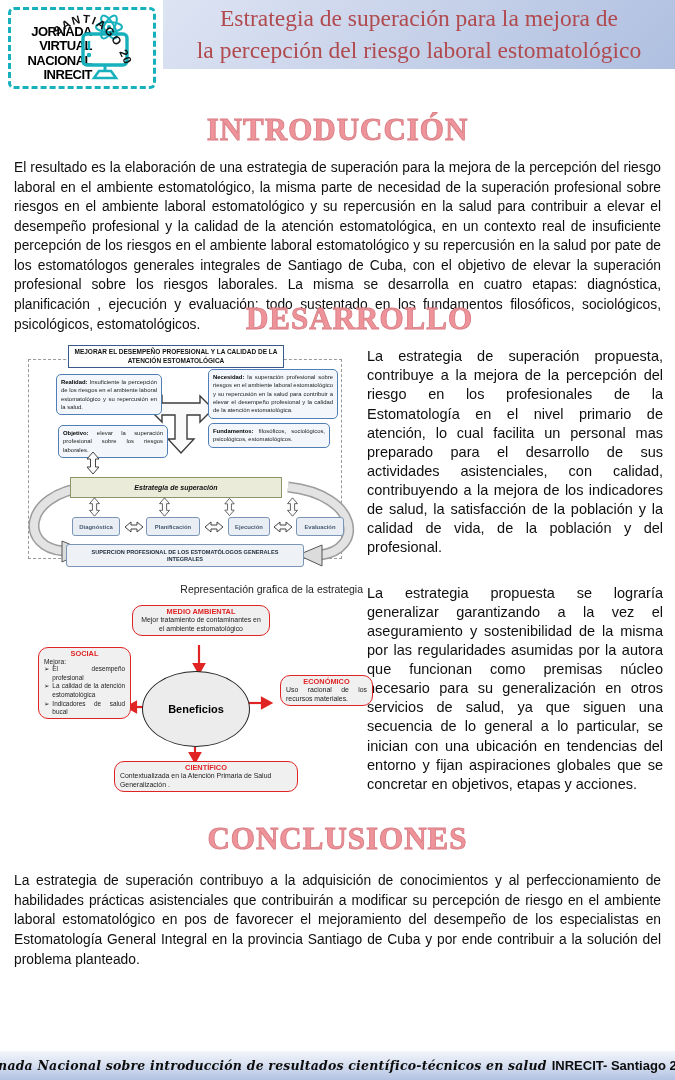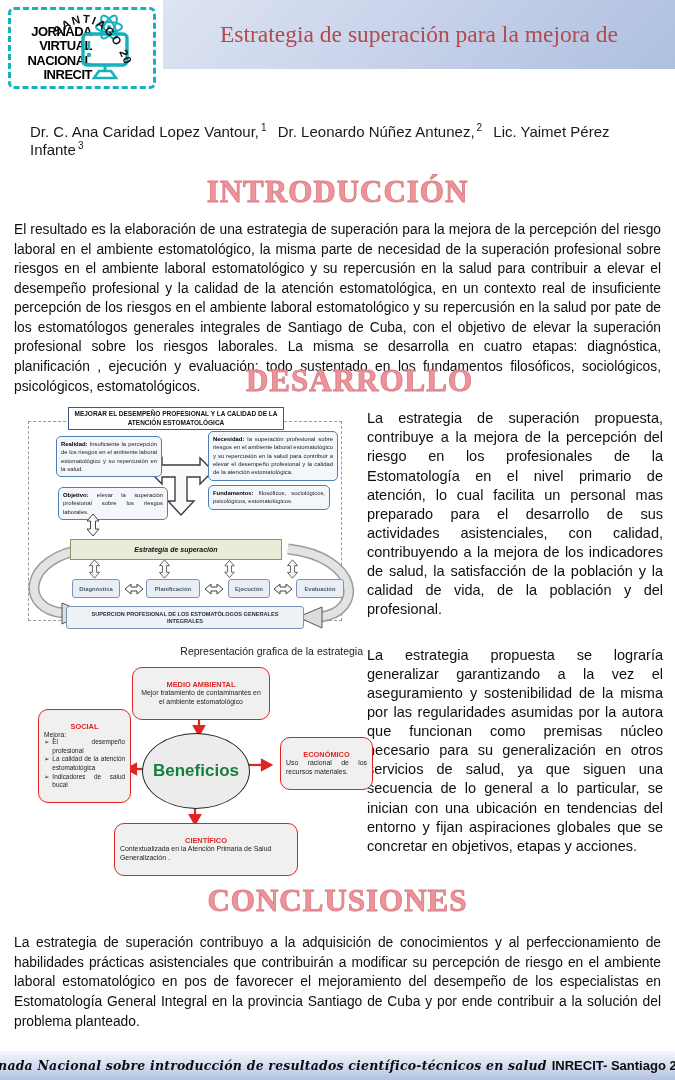--- a/index.html
+++ b/index.html
@@ -98,38 +98,38 @@
     display:flex; align-items:center; justify-content:center; text-align:center;
     font-size:5.6px; font-weight:bold; color:#1c2b3a; line-height:1.2; padding:0 6px;
   }
   .f1-curves { position:absolute; left:0; top:0; z-index:1; }
   .fig1-caption { width:335px; margin:6px 0 0 28px; text-align:right; font-size:10.5px; color:#222; }
 
   
   .fig2 { position:relative; width:345px; height:212px; margin:8px 0 0 22px; }
   .f2-box {
     position:absolute; border:1.8px solid #e02424; border-radius:10px; background:#f0f0f0;
-    padding:12px 5px; text-align:center; z-index:2;
+    padding:1px 5px; text-align:center; z-index:2;
   }
   .f2-title { font-size:7.4px; font-weight:bold; color:#e02424; }
   .f2-text { font-size:6.9px; color:#222; line-height:1.3; }
   .f2-medio    { left:110px; top:2px;  width:138px; }
   .f2-social   { left:16px;  top:44px; width:93px; text-align:left; }
   .f2-economico{ left:258px; top:72px; width:93px; }
   .f2-cientifico{ left:92px; top:158px; width:184px; text-align:left; }
   .f2-social .f2-title, .f2-cientifico .f2-title { text-align:center; }
   .f2-lead { font-size:6.6px; color:#222; }
   .f2-item { display:flex; font-size:6.4px; color:#222; line-height:1.35; text-align:justify; }
   .f2-item .bl { flex:none; margin-right:3px; }
   .f2-ellipse {
     position:absolute; left:120px; top:68px; width:108px; height:76px; z-index:2;
     border:1.6px solid #222; border-radius:50%; background:#ececec;
     display:flex; align-items:center; justify-content:center;
   }
-  .f2-center { font-size:17px; font-weight:bold; color:#15803d; }
+  .f2-center { font-size:11px; font-weight:bold; color:#000000; }
   .f2-arrows { position:absolute; left:0; top:0; z-index:1; }
 
   
   .footer {
     position:absolute; left:0; right:0; bottom:0; height:31px;
     background:linear-gradient(180deg,#f3f6fb 0%, #d8e1f1 45%, #b2c2e2 100%);
     border-top:2px solid #fff;
     display:flex; align-items:center; justify-content:center; white-space:pre;
   }
   .footer .script {
@@ -142,20 +142,21 @@
 </style>
 </head>
 <body>
 
 <div class="page">
 
   <div class="header">
     <div class="title-panel">
       <div class="poster-title">
         <div>Estrategia de superación para la mejora de</div>
+        <div>la percepción del riesgo laboral estomatológico</div>
       </div>
     </div>
     <div class="logo">
       <div class="logo-lines">
         <div>JORNADA</div>
         <div>VIRTUAL</div>
         <div>NACIONAL</div>
         <div>INRECIT</div>
       </div>
       <svg class="logo-svg" width="142" height="78" viewBox="0 0 142 78">
@@ -173,25 +174,20 @@
           <circle cx="98" cy="17" r="2" fill="#17b1bd" stroke="none"></circle>
         </g>
         <path id="stampArc" d="M 46 26 Q 88 -12 116 60" fill="none"></path>
         <text font-size="11.5" font-weight="bold" fill="#101010" letter-spacing="1.6" font-family="Liberation Sans, sans-serif">
           <textPath href="#stampArc">SANTIAGO 2024</textPath>
         </text>
       </svg>
     </div>
   </div>
 
-  <div class="authors">
-    <span class="name">Dr. C.  Ana Caridad Lopez Vantour,</span><sup>1</sup>
-    <span class="name">Dr. Leonardo Núñez Antunez,</span><sup>2</sup>
-    <span class="name">Lic. Yaimet Pérez Infante</span><sup>3</sup>
-  </div>
 
   <h2 class="sec-heading h-intro">INTRODUCCIÓN</h2>
   <p class="body-text">El resultado es la elaboración de una  estrategia  de superación para la mejora de la percepción del riesgo laboral en el ambiente estomatológico, la misma parte de necesidad de la superación profesional sobre riesgos en el ambiente laboral estomatológico y su repercusión en la salud para contribuir a elevar el desempeño profesional y la calidad de la atención estomatológica, en un contexto real de insuficiente percepción de los riesgos en el ambiente laboral estomatológico y su repercusión en la salud por pate de los estomatólogos generales integrales de Santiago de Cuba, con el objetivo de elevar la superación profesional sobre los riesgos laborales. La misma se desarrolla en cuatro etapas: diagnóstica, planificación , ejecución y evaluación; todo sustentado en los fundamentos filosóficos, sociológicos, psicológicos, estomatológicos.</p>
 
   <h2 class="sec-heading h-desarrollo">DESARROLLO</h2>
 
   <div class="desarrollo">
     <div class="fig-col">
 
       <div class="fig1">

